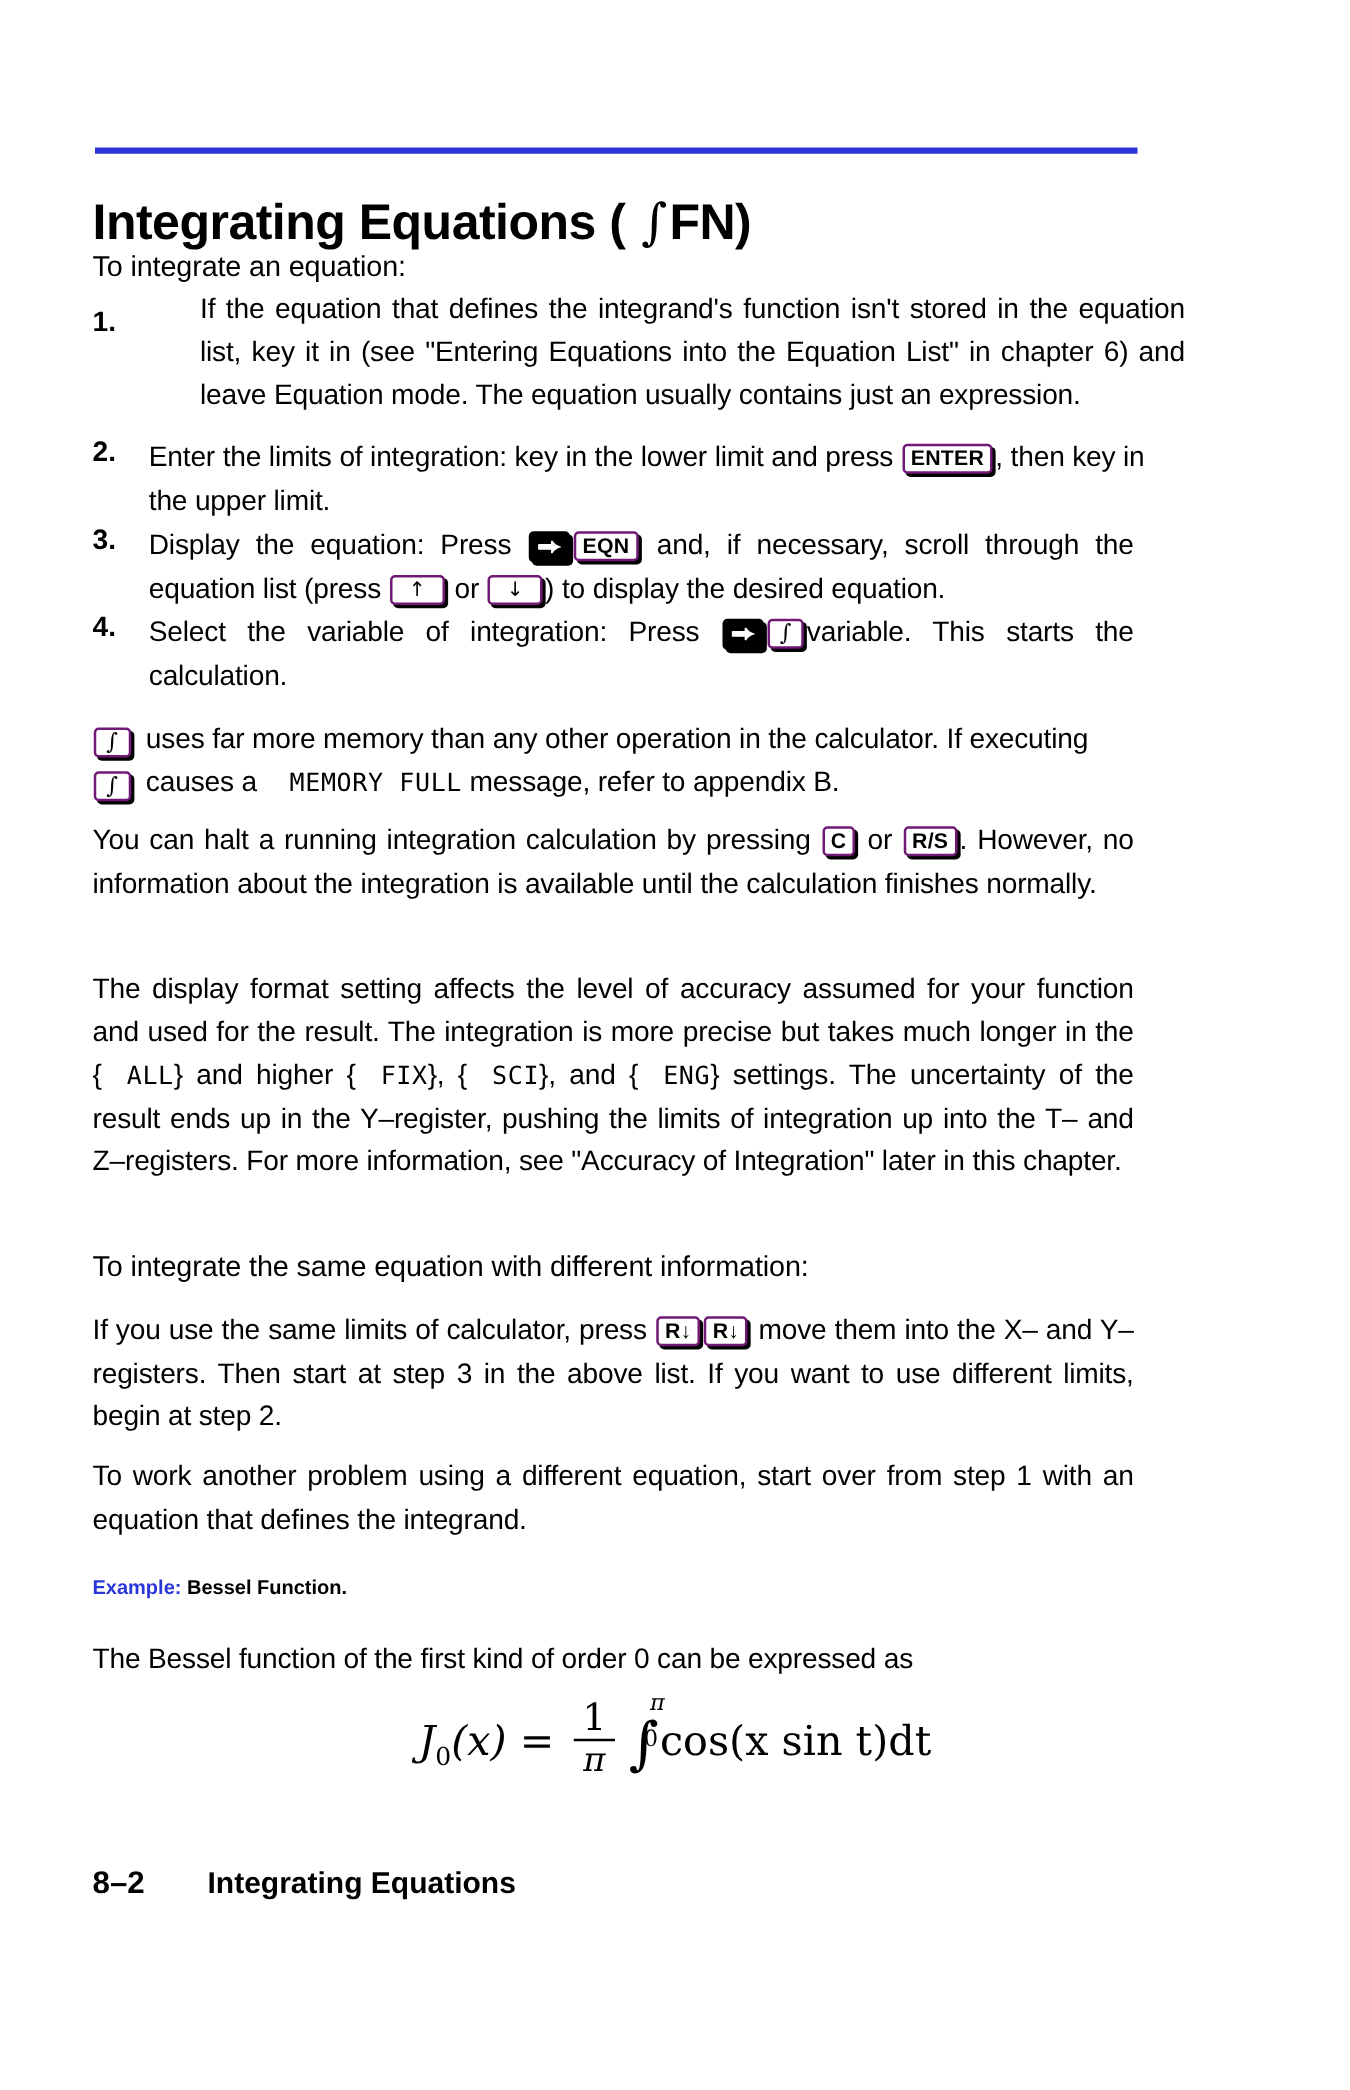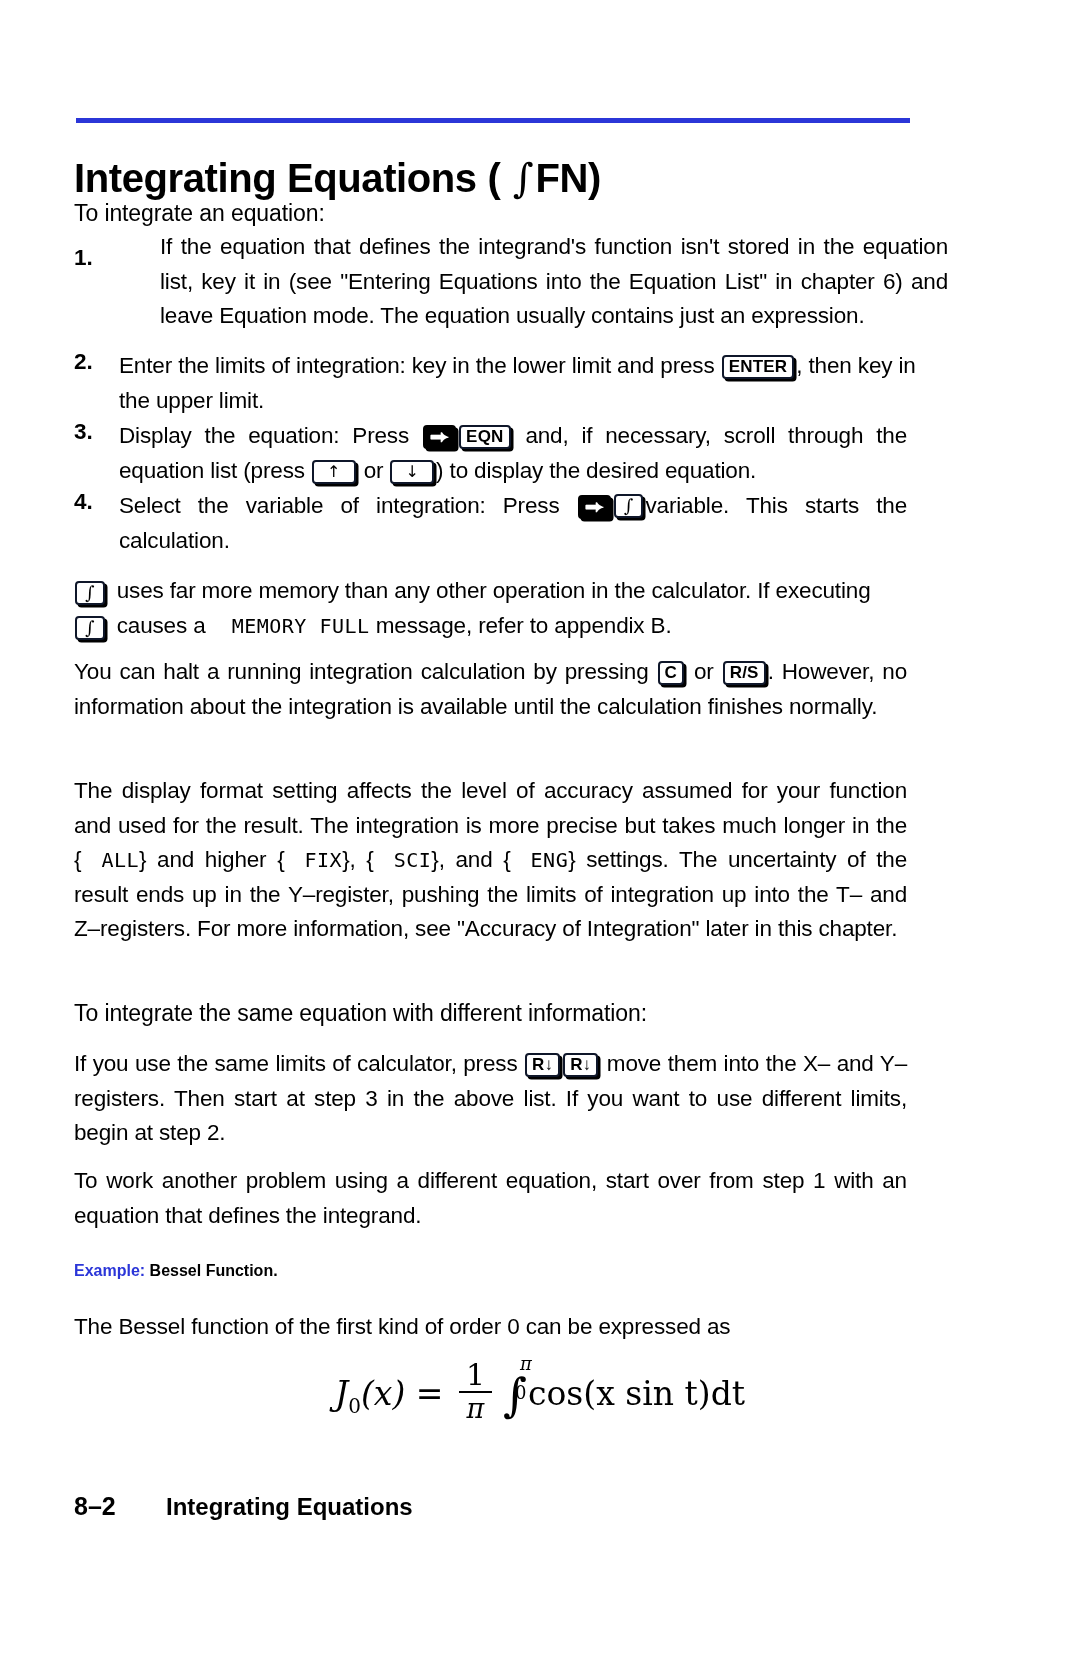--- a/index.html
+++ b/index.html
@@ -69,21 +69,21 @@
   .num {
     position: absolute;
     font-size: 22.5px;
     font-weight: bold;
   }
   .it { }
 
   
   .key {
     display: inline-block;
-    border: 2px solid #0f172a;
+    border: 2px solid #701a75;
     border-radius: 4px;
     box-shadow: 2.5px 2.5px 0 0 #000;
     padding: 0px 5px 1px 5px;
     font-size: 17px;
     font-weight: bold;
     line-height: 19px;
     vertical-align: 1px;
     margin: 0 2px 0 1px;
     font-family: "Liberation Sans", sans-serif;
     letter-spacing: 0.2px;

